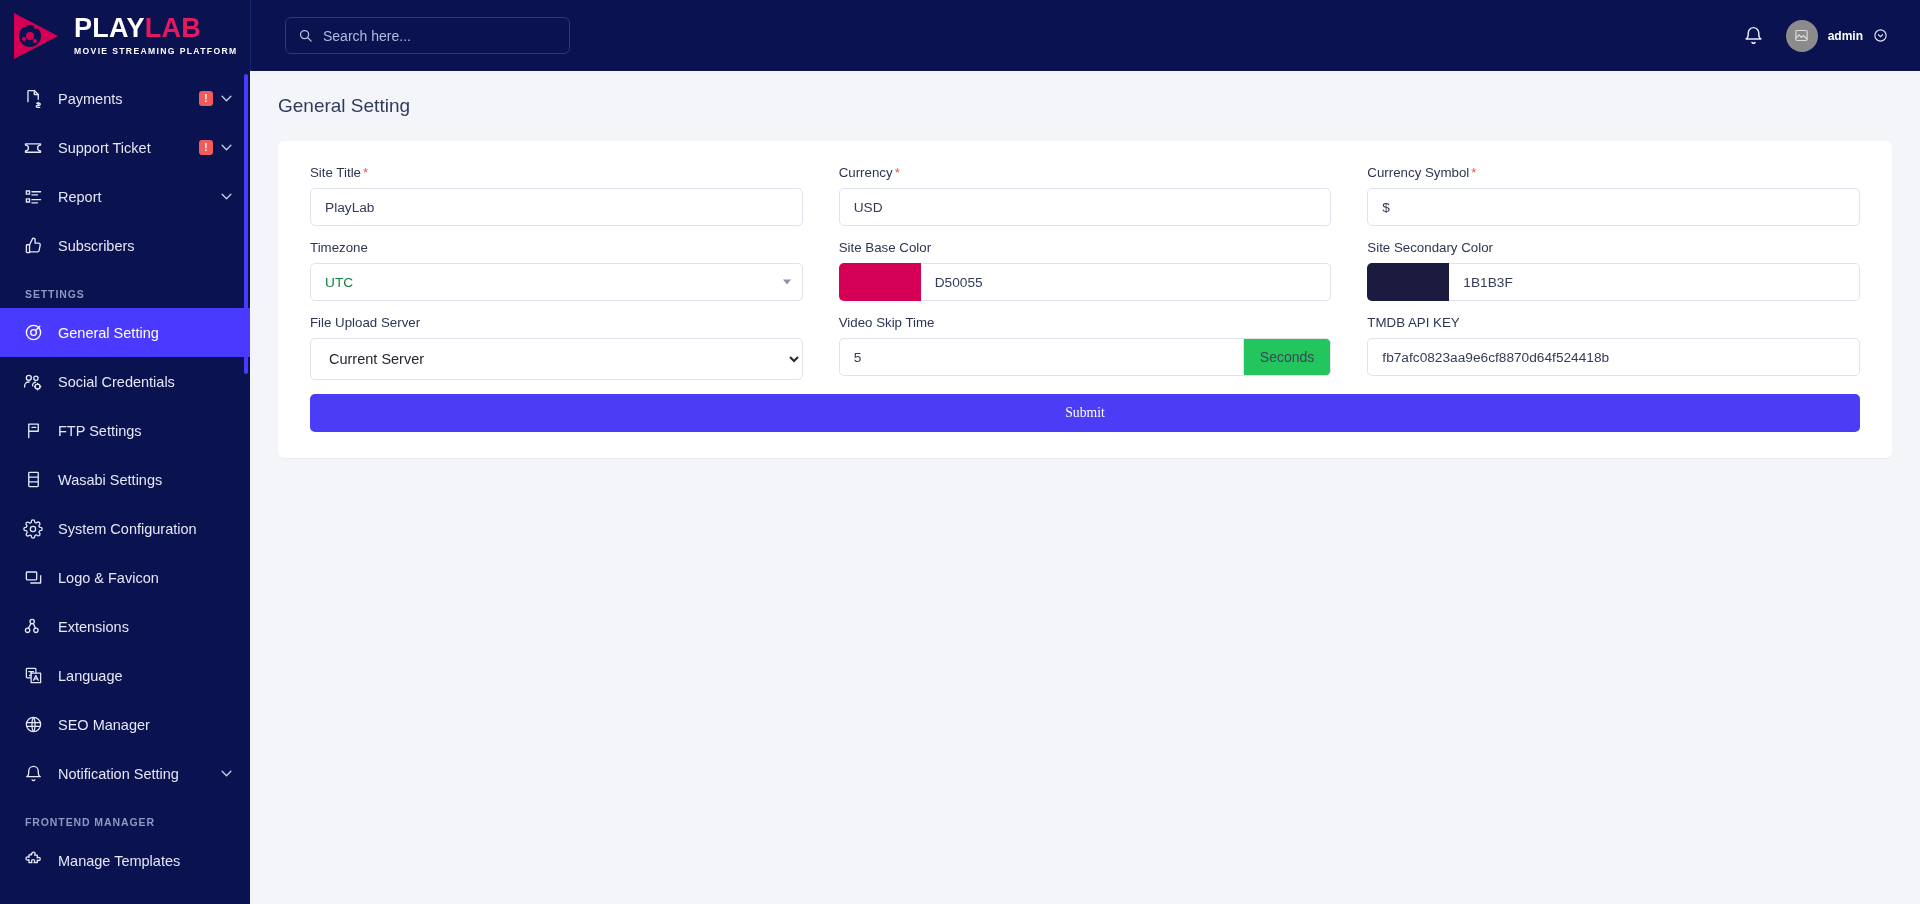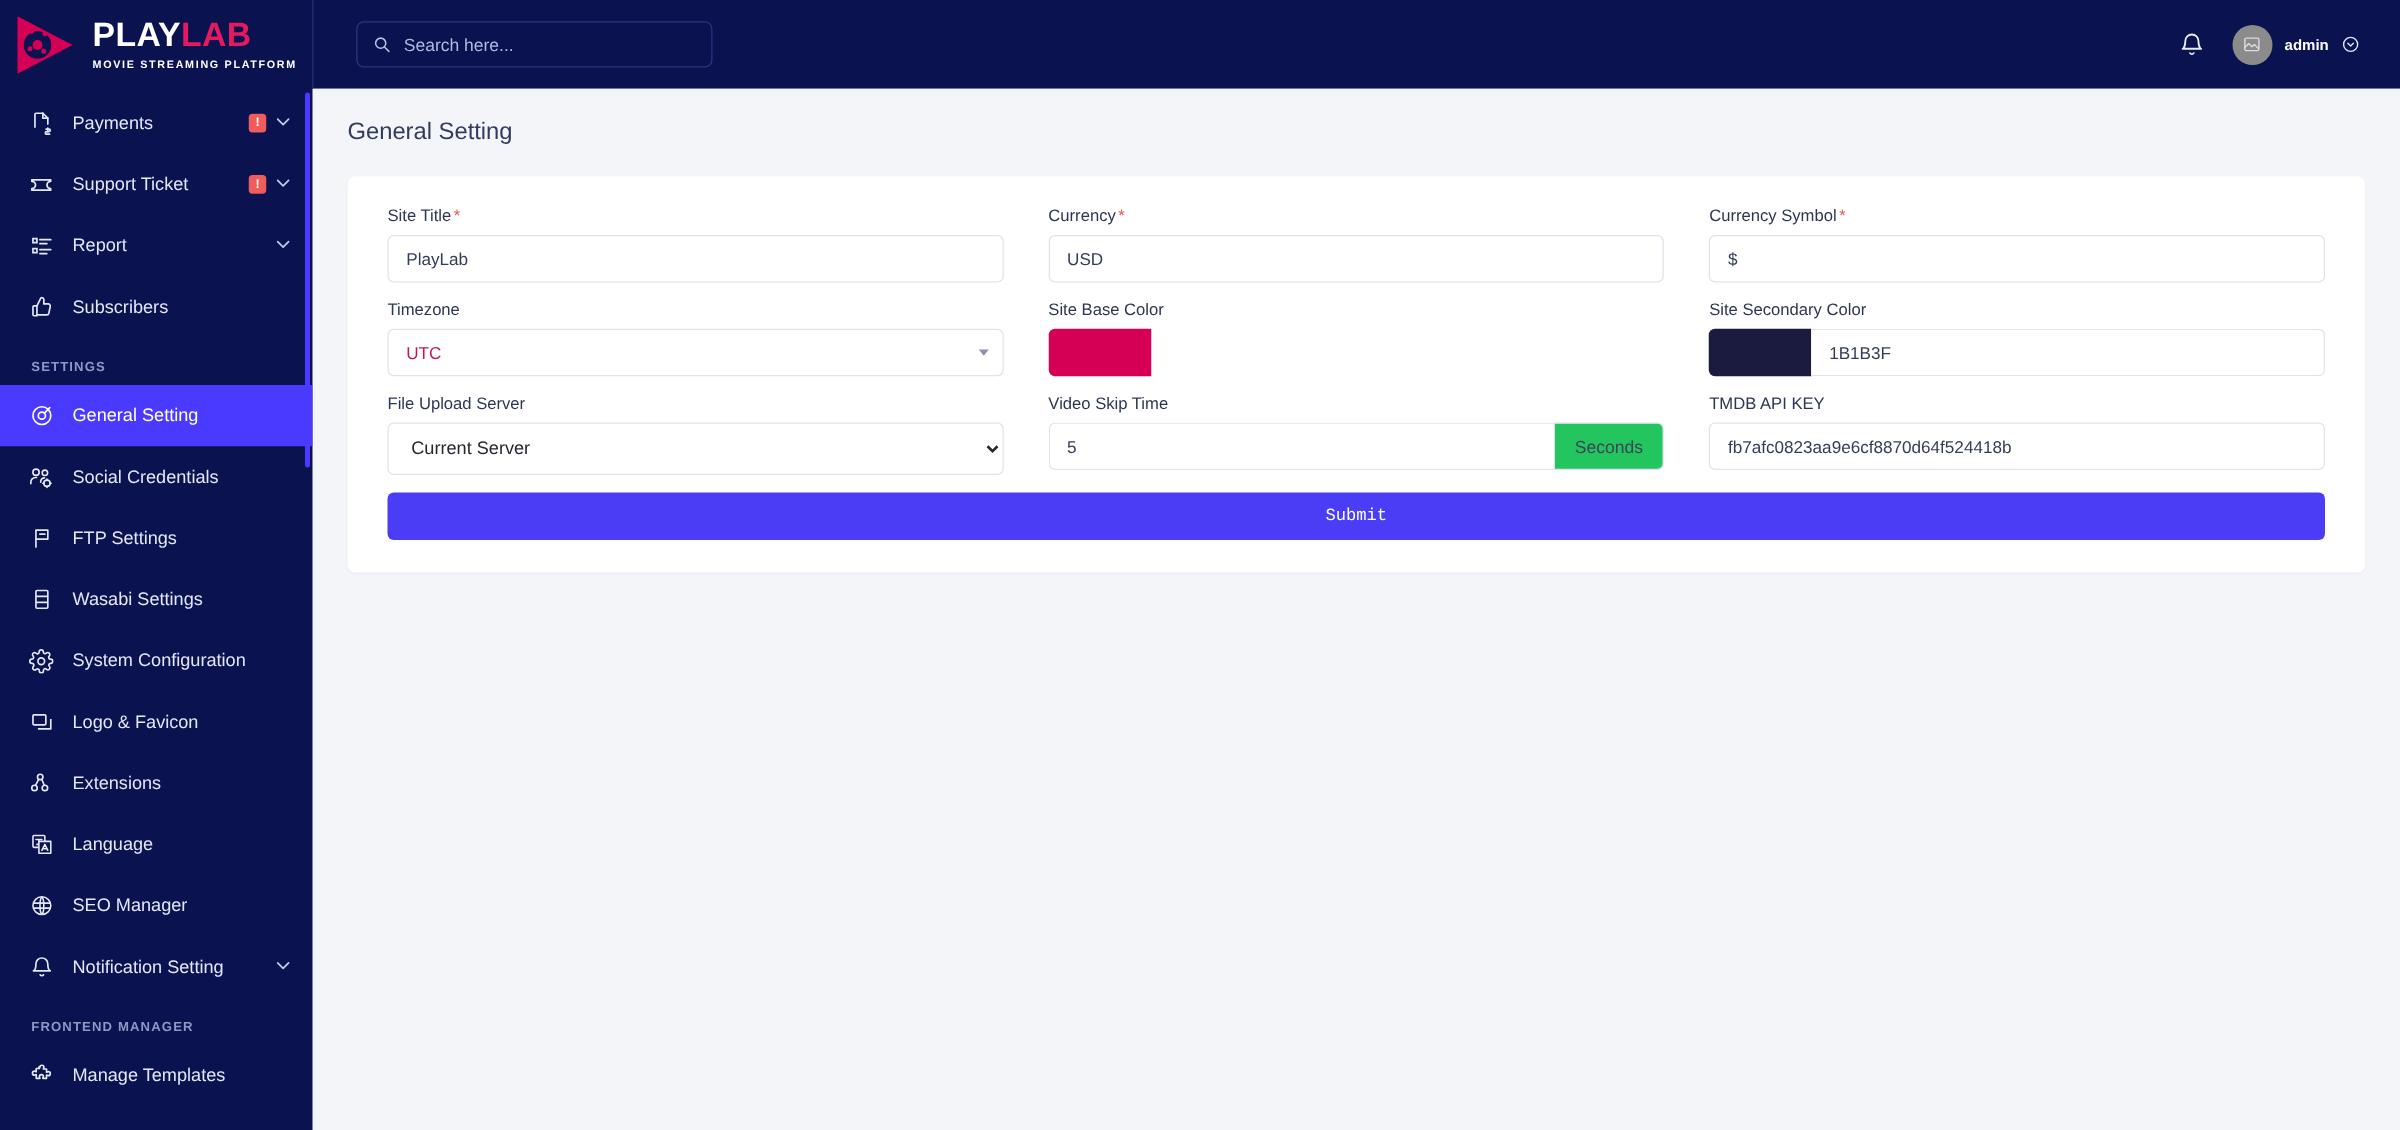--- a/index.html
+++ b/index.html
@@ -138,21 +138,21 @@
     border: 1px solid #dfe3ec; border-radius: 5px;
     padding: 0 14px; font-size: 13.7px; color: #353c57;
     background: #fff; outline: none;
     font-family: "Liberation Sans", sans-serif;
   }
   .f-input::placeholder { color: #6f7694; }
   .sel-wrap { position: relative; }
   .sel-tz {
     width: 100%; height: 38px;
     border: 1px solid #dfe3ec; border-radius: 5px;
-    padding: 0 28px 0 14px; font-size: 13.7px; color: #be185d;
+    padding: 0 28px 0 14px; font-size: 13.7px; color: #15803d;
     background: #fff; outline: none; appearance: none;
     font-family: "Liberation Sans", sans-serif;
   }
   .sel-caret-sm {
     position: absolute; right: 12px; top: 50%; transform: translateY(-50%);
     width: 0; height: 0; pointer-events: none;
     border-left: 4px solid transparent; border-right: 4px solid transparent;
     border-top: 5px solid #8d93a8;
   }
   .sel-native {
@@ -186,21 +186,21 @@
     flex: 0 0 auto; height: 38px; padding: 0 16px;
     background: #22c55e; border: 1px solid #dfe3ec; border-radius: 0 5px 5px 0;
     display: flex; align-items: center; justify-content: center;
     color: #3d4359; font-size: 14px;
   }
   .submit-row { padding: 0 16px; margin-top: 10px; }
   .submit-btn {
     width: 100%; height: 38px;
     background: #4b3cf5; color: #fff; border: 0; border-radius: 5px;
     font-size: 13.7px; cursor: pointer;
-    font-family: Liberation Mono, monospace;
+    font-family: Liberation Serif, serif;
   }
 </style>
 </head>
 <body>
 
 <div class="app">
 
   <aside class="sidebar">
 
     <div class="logo-wrap">
@@ -474,20 +474,21 @@
             <label class="f-label">Timezone</label>
             <div class="sel-wrap">
               <input class="sel-tz" readonly="" value="UTC" style="">
               <span class="sel-caret-sm"></span>
             </div>
           </div>
           <div class="col">
             <label class="f-label">Site Base Color</label>
             <div class="color-group">
               <div class="color-swatch" style="background:#d50055"></div>
+              <input class="color-input" value="D50055" style="">
             </div>
           </div>
           <div class="col">
             <label class="f-label">Site Secondary Color</label>
             <div class="color-group">
               <div class="color-swatch" style="background:#1b1b3f"></div>
               <input class="color-input" value="1B1B3F" style="">
             </div>
           </div>
         </div>

